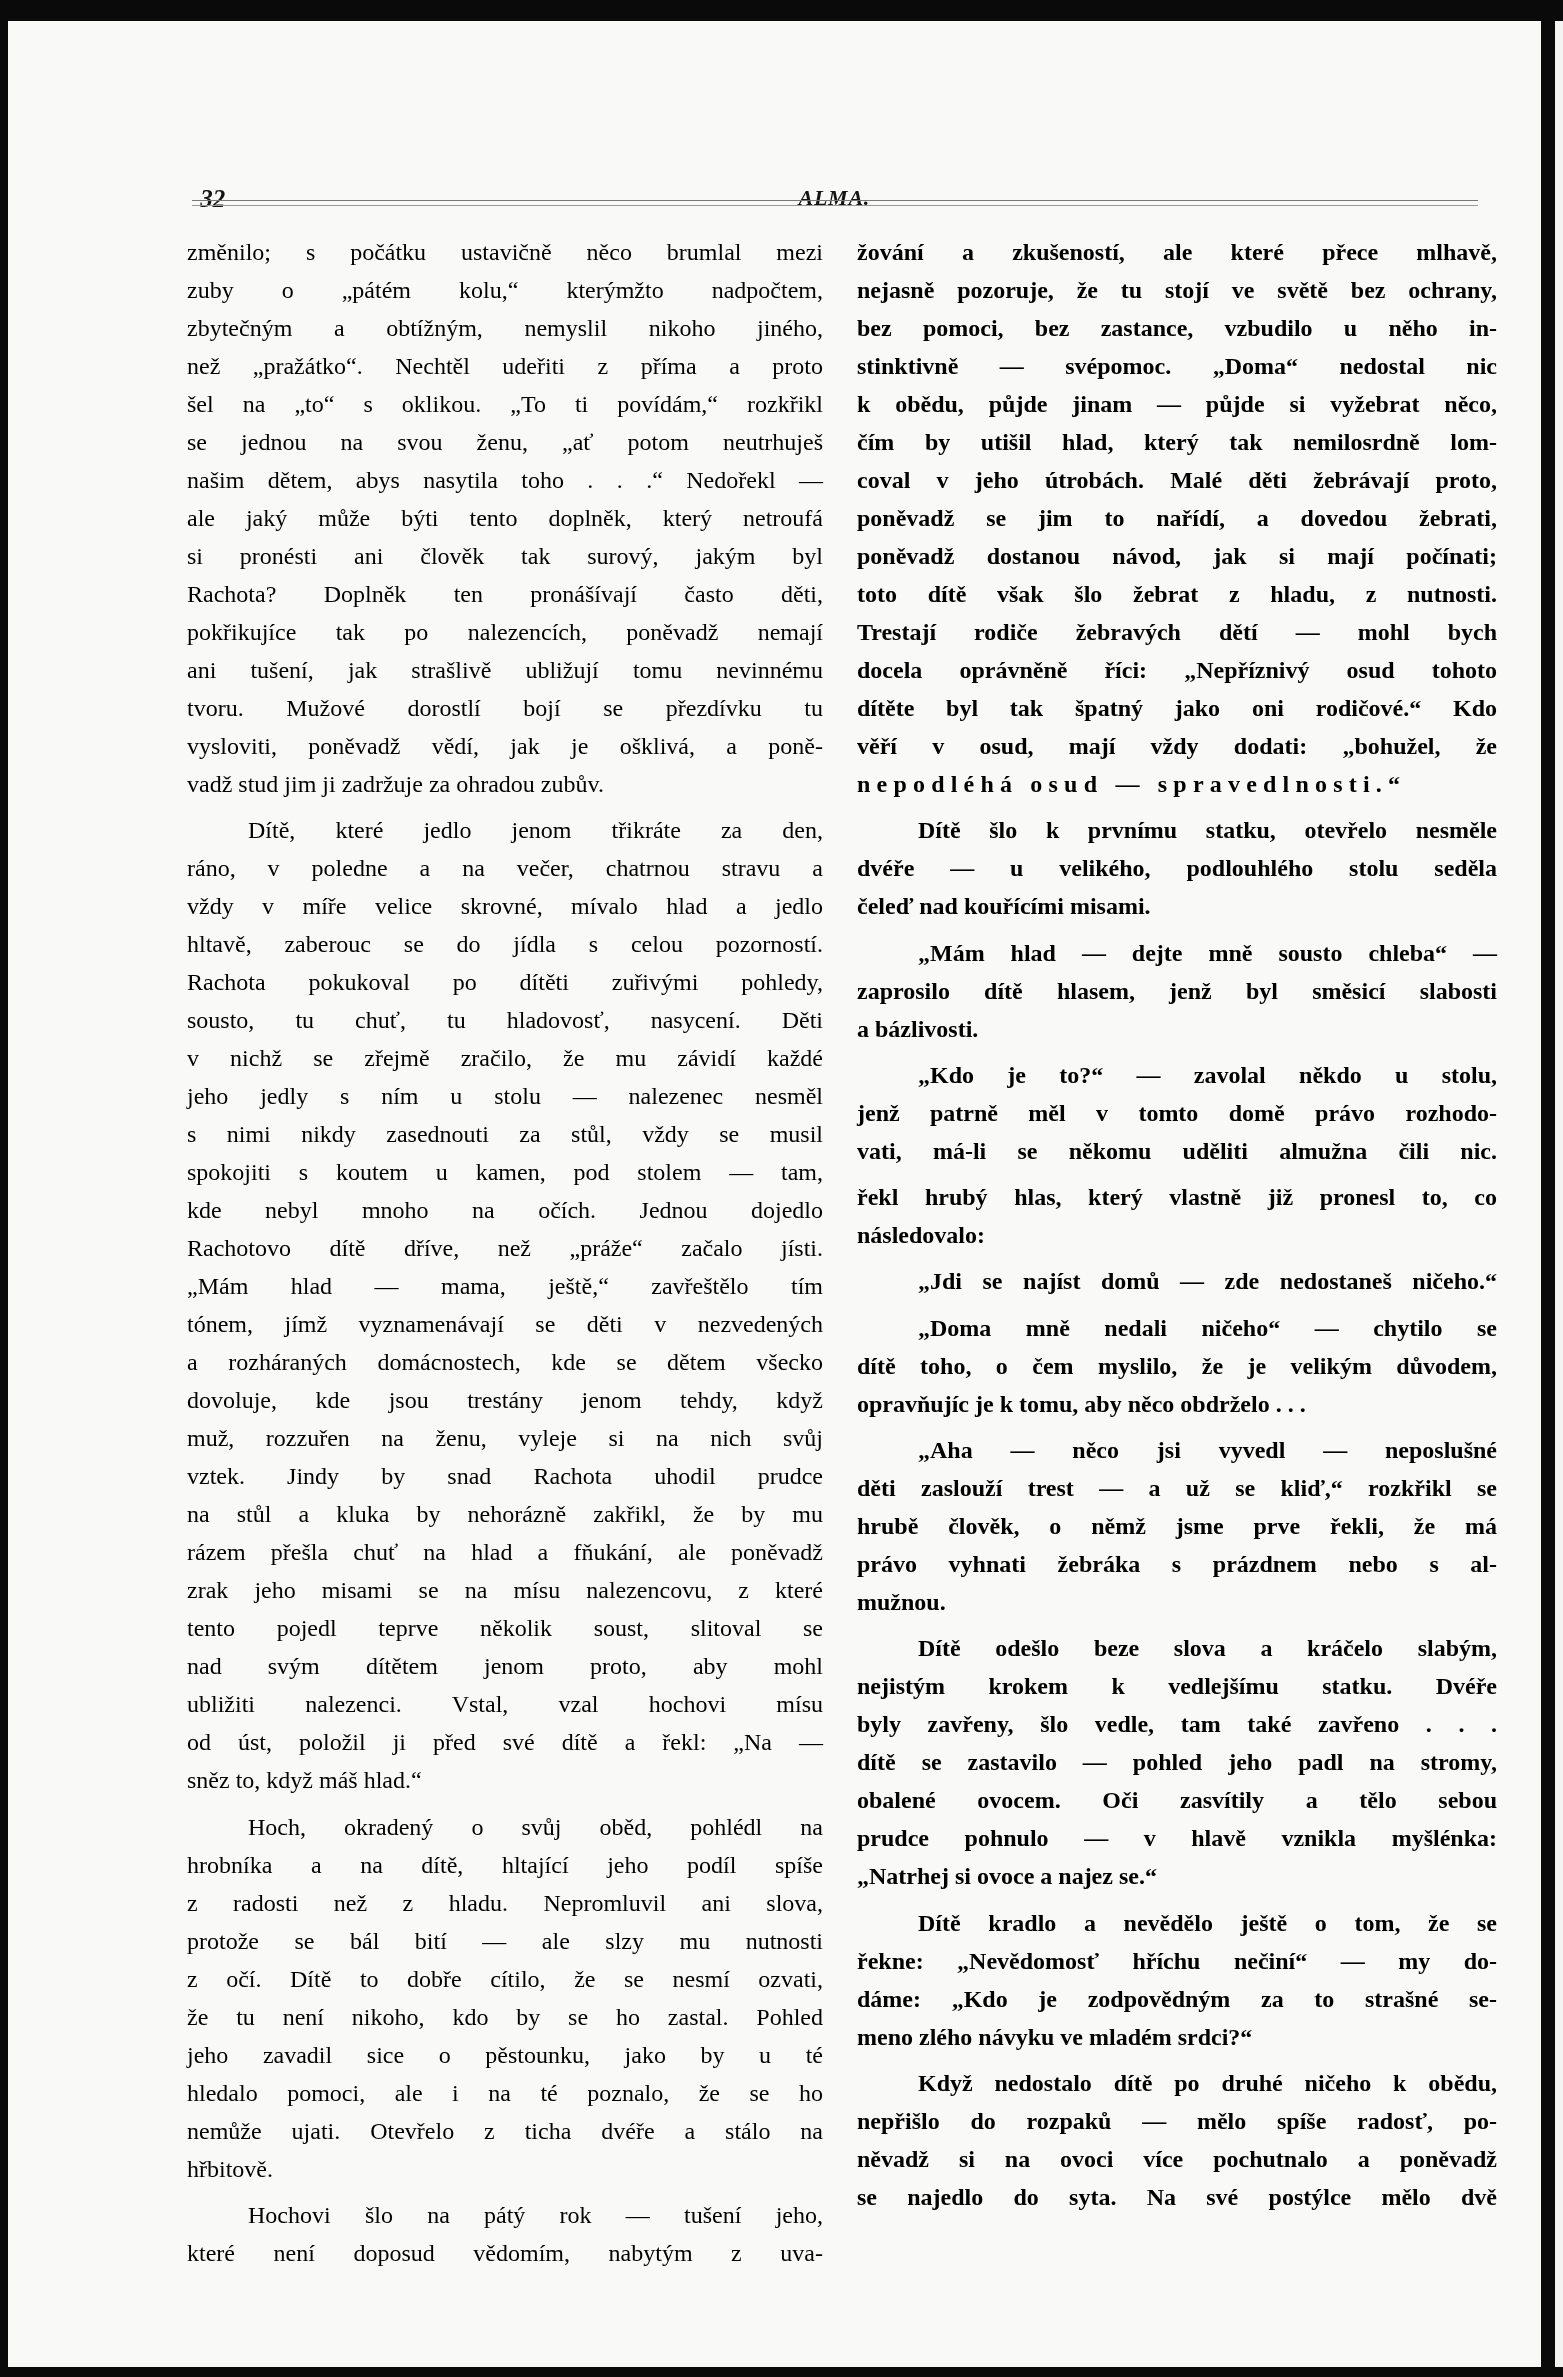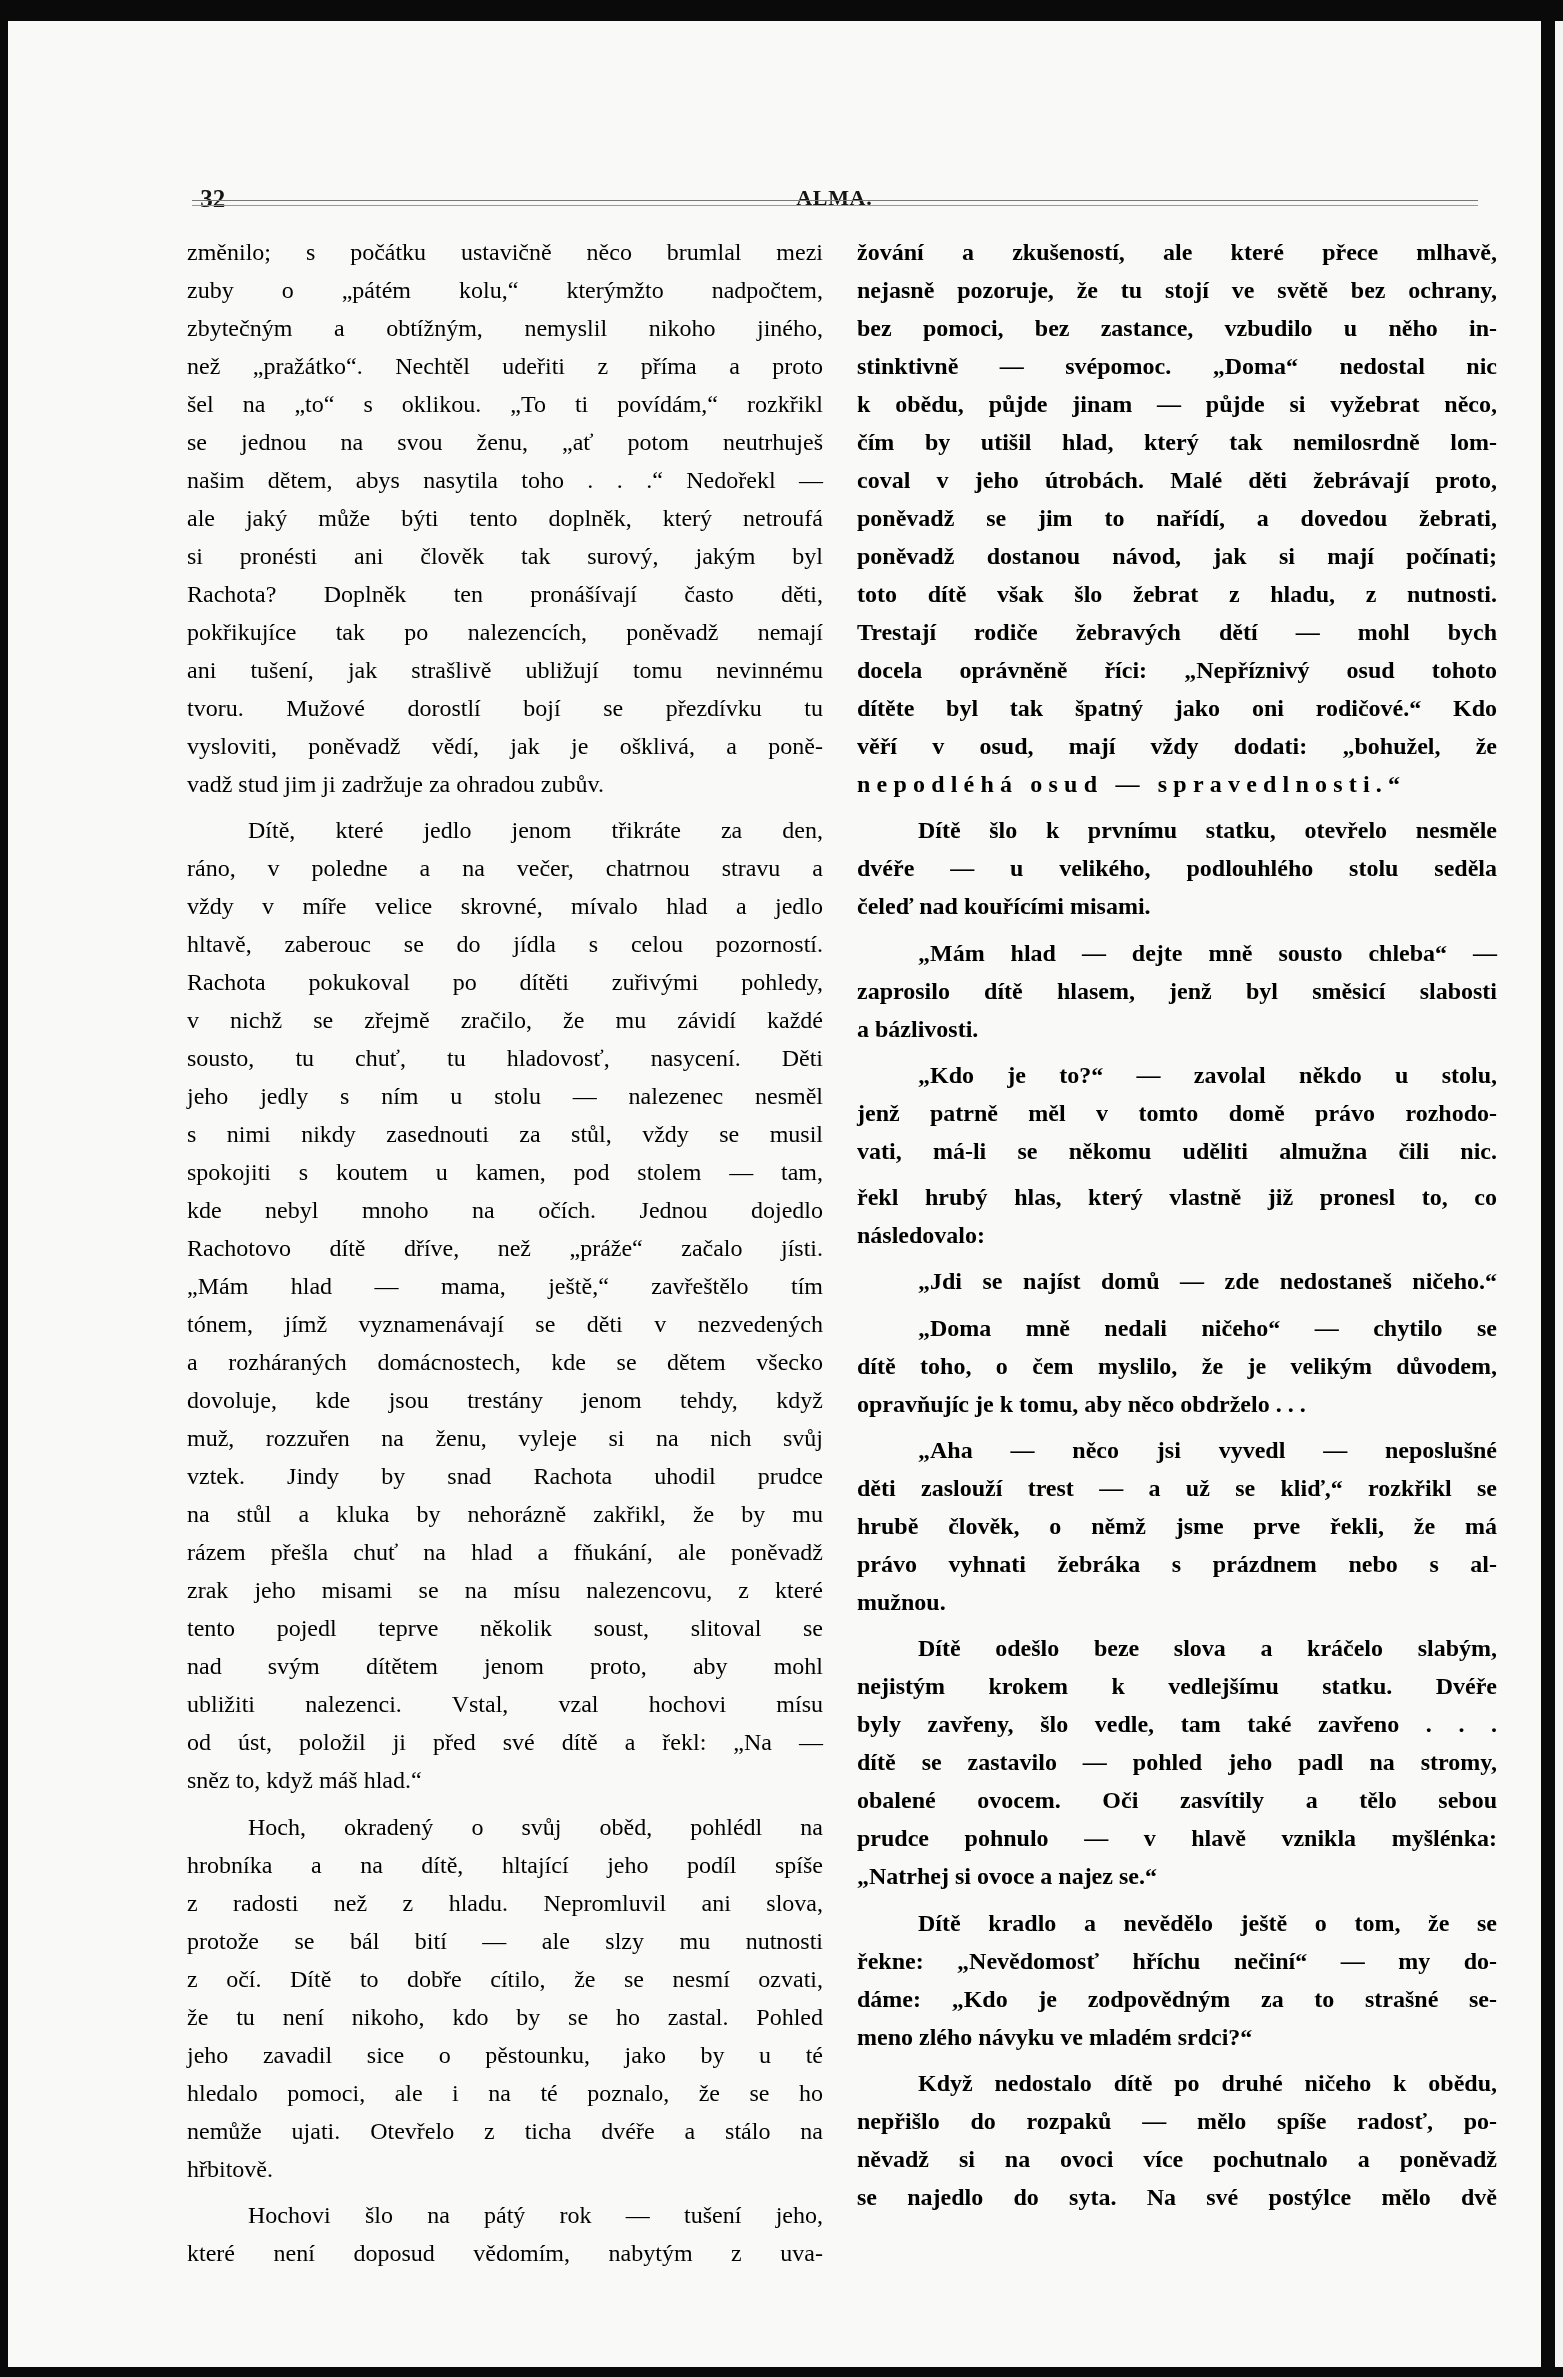--- a/index.html
+++ b/index.html
@@ -9,21 +9,21 @@
     font-family: "Liberation Serif", "DejaVu Serif", serif;
   }
   .page {
     position: absolute; left: 8.3px; top: 21px; width: 1533px; height: 2346px;
     background: #f9f9f7; color: #141414;
   }
   .edge-right {
     position: absolute; left: 1555px; top: 21px; width: 8.3px; height: 2346px; background: #f4f4f2;
   }
   .header {
-    position: absolute; left: 192px; top: 156px; width: 1284px; height: 42px;
+    position: absolute; left: 192px; top: 156px; width: 1284px; height: 42px; font-style: italic;
   }
   .page-number {
     position: absolute; left: 0; top: 8.3px; font-size: 25px; font-weight: bold;
   }
   .running-title {
     position: absolute; left: 0; right: 16px; top: 8.3px; text-align: center;
     font-size: 22px; letter-spacing: 0.7px; font-weight: bold;
   }
   .rule {
     position: absolute; left: 192px; top: 200px; width: 1286px; height: 3.5px;
@@ -68,22 +68,22 @@
     <span class="line">ani tušení, jak strašlivě ubližují tomu nevinnému</span>
     <span class="line">tvoru. Mužové dorostlí bojí se přezdívku tu</span>
     <span class="line">vysloviti, poněvadž vědí, jak je ošklivá, a poně-</span>
     <span class="line last">vadž stud jim ji zadržuje za ohradou zubův.</span>
     <div class="gap"></div>
     <span class="line indent">Dítě, které jedlo jenom třikráte za den,</span>
     <span class="line">ráno, v poledne a na večer, chatrnou stravu a</span>
     <span class="line">vždy v míře velice skrovné, mívalo hlad a jedlo</span>
     <span class="line">hltavě, zaberouc se do jídla s celou pozorností.</span>
     <span class="line">Rachota pokukoval po dítěti zuřivými pohledy,</span>
+    <span class="line">sousto, tu chuť, tu hladovosť, nasycení. Děti</span>
     <span class="line">v nichž se zřejmě zračilo, že mu závidí každé</span>
-    <span class="line">sousto, tu chuť, tu hladovosť, nasycení. Děti</span>
     <span class="line">jeho jedly s ním u stolu — nalezenec nesměl</span>
     <span class="line">s nimi nikdy zasednouti za stůl, vždy se musil</span>
     <span class="line">spokojiti s koutem u kamen, pod stolem — tam,</span>
     <span class="line">kde nebyl mnoho na očích. Jednou dojedlo</span>
     <span class="line">Rachotovo dítě dříve, než „práže“ začalo jísti.</span>
     <span class="line">„Mám hlad — mama, ještě,“ zavřeštělo tím</span>
     <span class="line">tónem, jímž vyznamenávají se děti v nezvedených</span>
     <span class="line">a rozháraných domácnostech, kde se dětem všecko</span>
     <span class="line">dovoluje, kde jsou trestány jenom tehdy, když</span>
     <span class="line">muž, rozzuřen na ženu, vyleje si na nich svůj</span>

